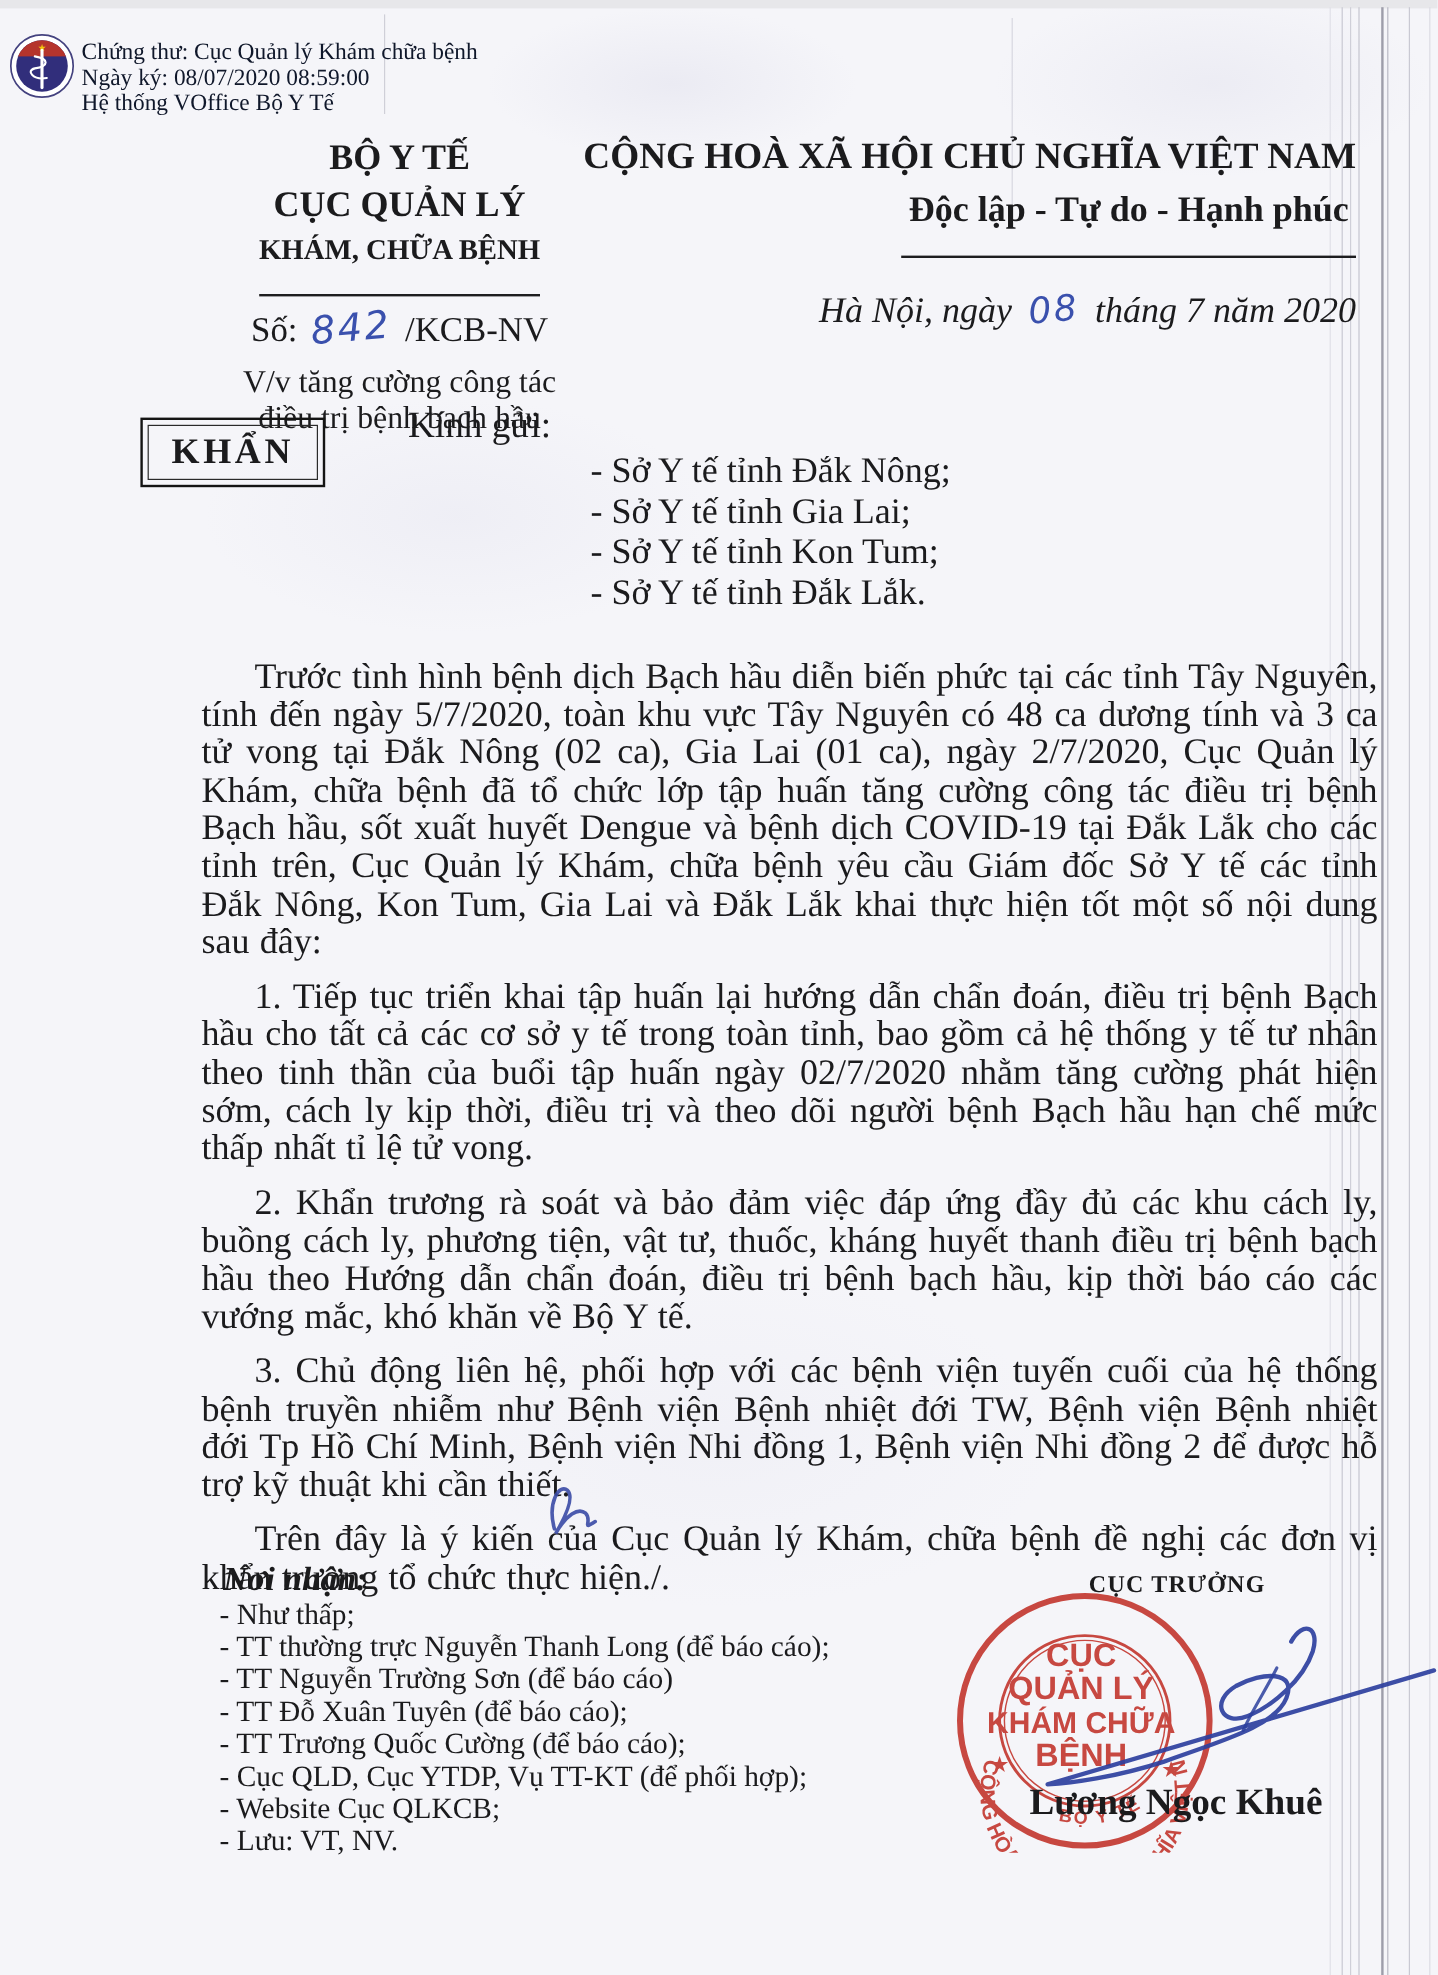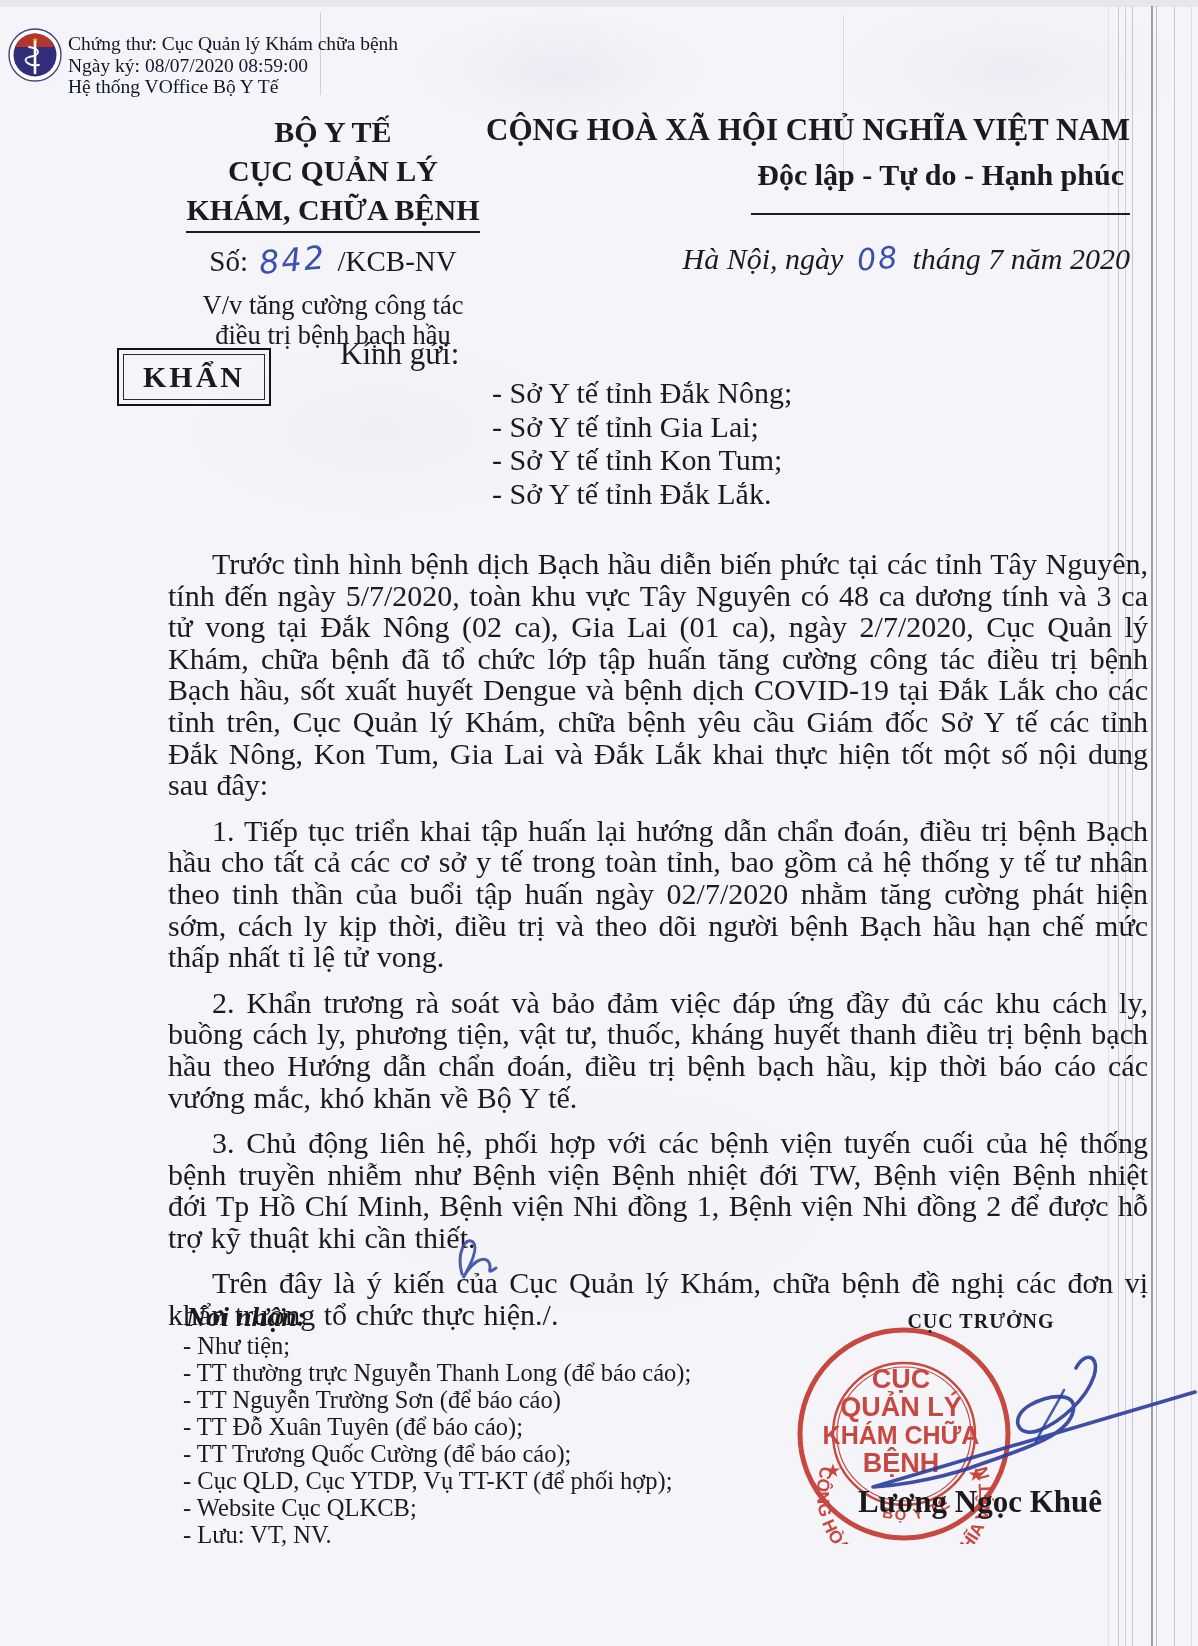--- a/index.html
+++ b/index.html
@@ -22,21 +22,21 @@
   .crease{position:absolute;width:1px;}
 
   
   .cert{position:absolute;left:68px;top:33px;font-size:19.5px;line-height:21.5px;color:#0f172a;}
   .logo{position:absolute;left:8px;top:28px;}
 
   
   .hleft{position:absolute;left:180px;top:112px;width:306px;text-align:center;}
   .hleft .b{font-weight:bold;font-size:30px;line-height:39px;}
   .hleft .dept2-wrap{line-height:39px;}
-  .hleft .underlined{display:inline-block;border-bottom:2.5px solid #1d1d1f;padding-bottom:2px;font-weight:bold;font-size:30px;}
+  .hleft .underlined{display:inline-block;border-bottom:2.5px solid #1d1d1f;padding-bottom:16px;font-weight:bold;font-size:24px;}
   .so-line{font-size:29px;margin-top:7px;}
   .vv{font-size:26.5px;line-height:30px;margin-top:11px;}
   .hand{font-family:"DejaVu Sans",sans-serif;font-style:italic;display:inline-block;transform:rotate(-5deg);letter-spacing:2px;}
   .hand.num{font-size:32px;color:#3a50ad;margin:0 4px;}
   .hand.day{font-size:30px;color:#3a50ad;margin:0 6px;}
 
   .hright{position:absolute;left:470px;top:112px;width:660px;text-align:right;}
   .motto1{font-weight:bold;font-size:31px;line-height:36px;}
   .motto2-wrap{margin-top:10px;line-height:34px;}
   .motto2{display:inline-block;font-weight:bold;font-size:30px;border-bottom:2.5px solid #1d1d1f;padding:0 6px 21px 6px;}
@@ -144,21 +144,21 @@
     <p>3. Chủ động liên hệ, phối hợp với các bệnh viện tuyến cuối của hệ thống bệnh truyền nhiễm như Bệnh viện Bệnh nhiệt đới TW, Bệnh viện Bệnh nhiệt đới Tp Hồ Chí Minh, Bệnh viện Nhi đồng 1, Bệnh viện Nhi đồng 2 để được hỗ trợ kỹ thuật khi cần thiết.</p>
     <p>Trên đây là ý kiến của Cục Quản lý Khám, chữa bệnh đề nghị các đơn vị khẩn trương tổ chức thực hiện./.</p>
   </div>
 
   <svg class="initial-svg" width="70" height="55" viewBox="0 0 70 55">
     <path d="M 14,42 C 8,20 18,4 25,10 C 31,16 22,34 15,46 C 24,30 34,24 40,29 C 46,35 36,44 48,36" fill="none" stroke="#3a4aa5" stroke-width="3" stroke-linecap="round" opacity="0.9"></path>
   </svg>
 
   <div class="noinhan-label">Nơi nhận:</div>
   <div class="noinhan">
-    <div>- Như tiện;</div>
+    <div>- Như thấp;</div>
     <div>- TT thường trực Nguyễn Thanh Long (để báo cáo);</div>
     <div>- TT Nguyễn Trường Sơn (để báo cáo)</div>
     <div>- TT Đỗ Xuân Tuyên (để báo cáo);</div>
     <div>- TT Trương Quốc Cường (để báo cáo);</div>
     <div>- Cục QLD, Cục YTDP, Vụ TT-KT (để phối hợp);</div>
     <div>- Website Cục QLKCB;</div>
     <div>- Lưu: VT, NV.</div>
   </div>
 
   <div class="signer-title">CỤC TRƯỞNG</div>

